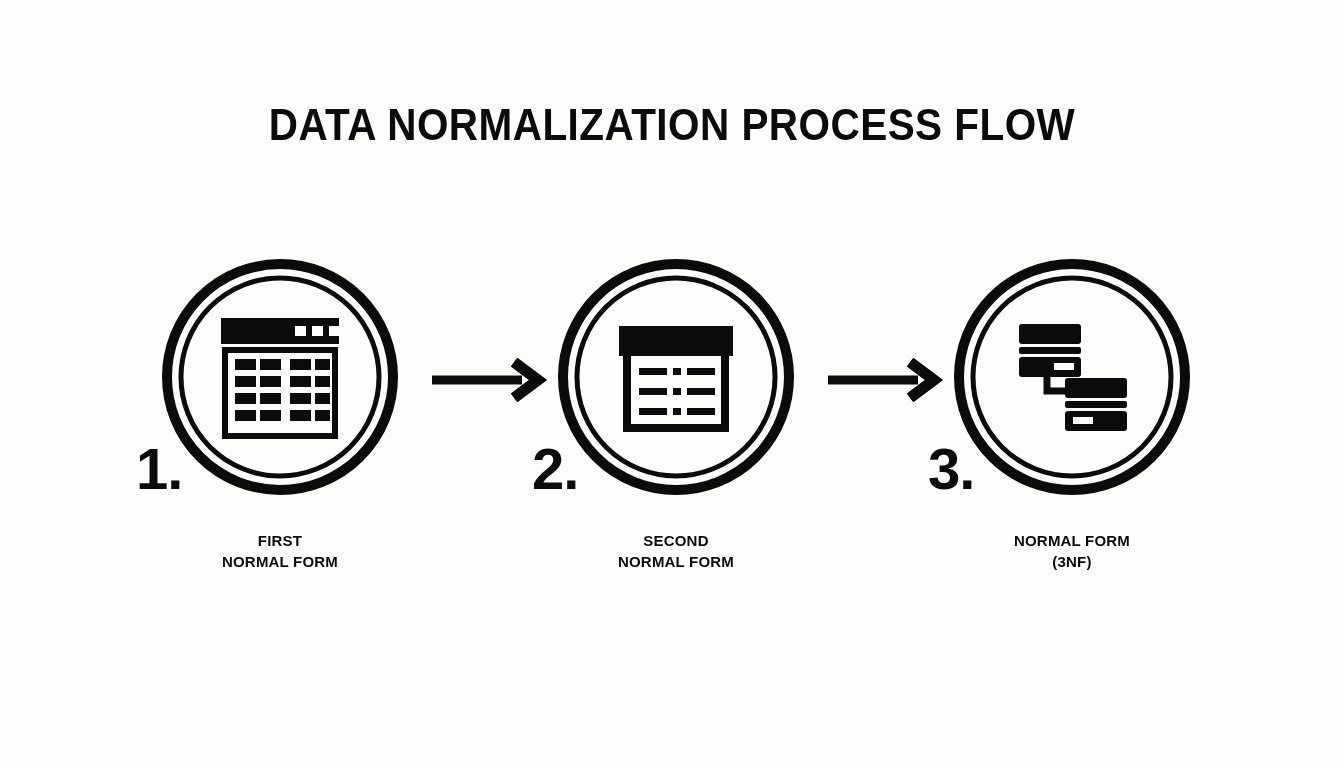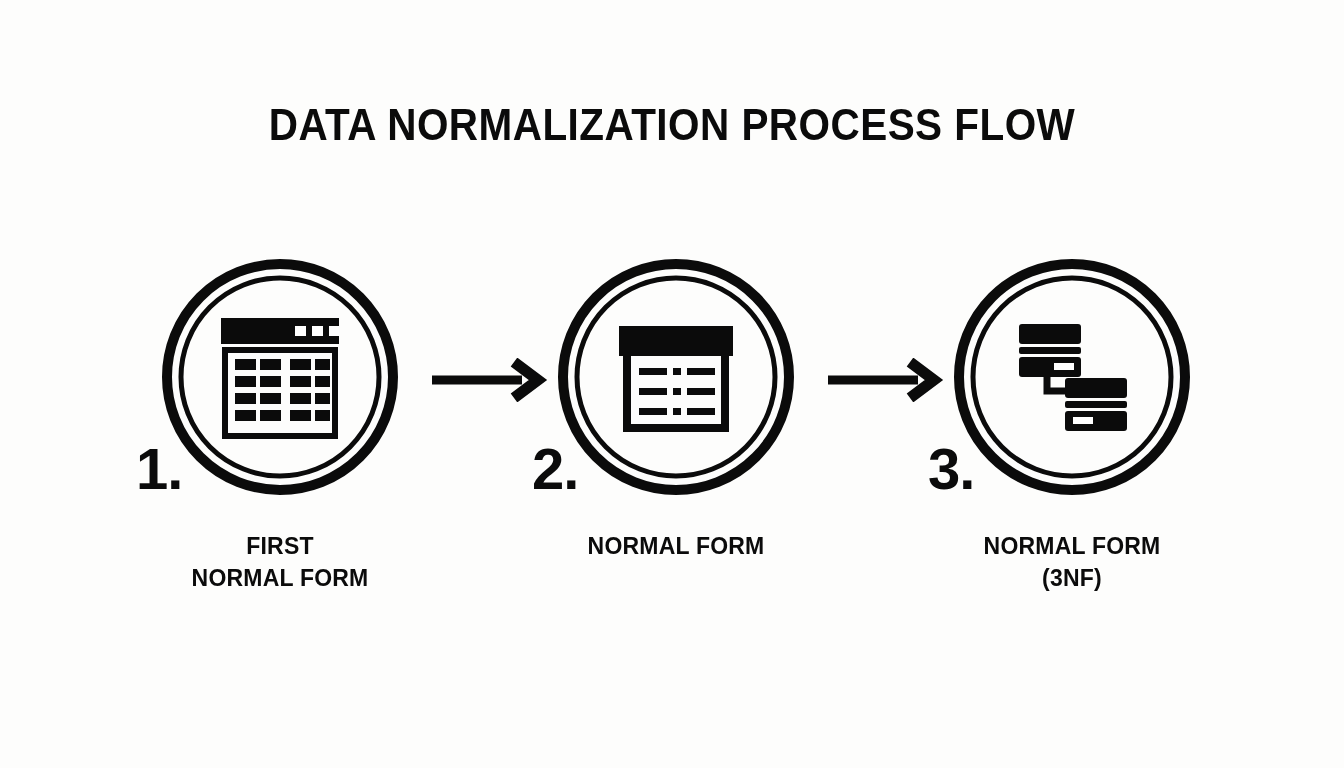--- a/index.html
+++ b/index.html
@@ -88,21 +88,21 @@
   #step-1 .step-number { left: -24px; top: 183px; }
   #step-2 .step-number { left: -24px; top: 183px; }
   #step-3 .step-number { left: -24px; top: 183px; }
 
   .step-label {
     position: absolute;
     top: 273px;
     left: -60px;
     width: 360px;
     text-align: center;
-    font-size: 23px;
+    font-size: 15px;
     font-weight: 700;
     line-height: 1.41;
     letter-spacing: 0.2px;
   }
   .step-label .lbl-line { display: block; }
 
   
   .flow-arrow {
     position: absolute;
     top: 358px;
@@ -202,20 +202,21 @@
 
         <rect x="28" y="96" width="28" height="7" fill="#0b0b0b"></rect>
         <rect x="62" y="96" width="8" height="7" fill="#0b0b0b"></rect>
         <rect x="76" y="96" width="28" height="7" fill="#0b0b0b"></rect>
       </svg>
     </div>
 
     <div class="step-number">2.</div>
 
     <div class="step-label">
+      <span class="lbl-line">SECOND</span>
       <span class="lbl-line">NORMAL FORM</span>
     </div>
   </div>
 
   <div class="flow-arrow" id="arrow-2">
     <svg viewBox="0 0 120 44" xmlns="http://www.w3.org/2000/svg">
       <line x1="4" y1="22" x2="94" y2="22" stroke="#0b0b0b" stroke-width="9" stroke-linecap="butt"></line>
       <polyline points="86,4 110,22 86,40" fill="none" stroke="#0b0b0b" stroke-width="11" stroke-linejoin="miter" stroke-linecap="butt"></polyline>
     </svg>
   </div>

